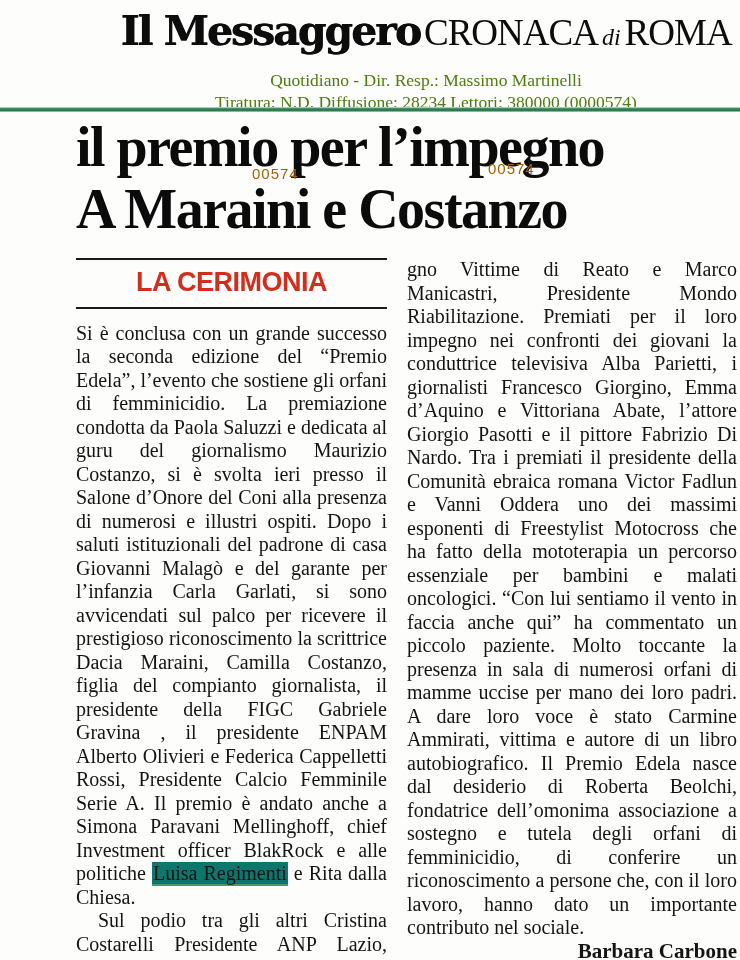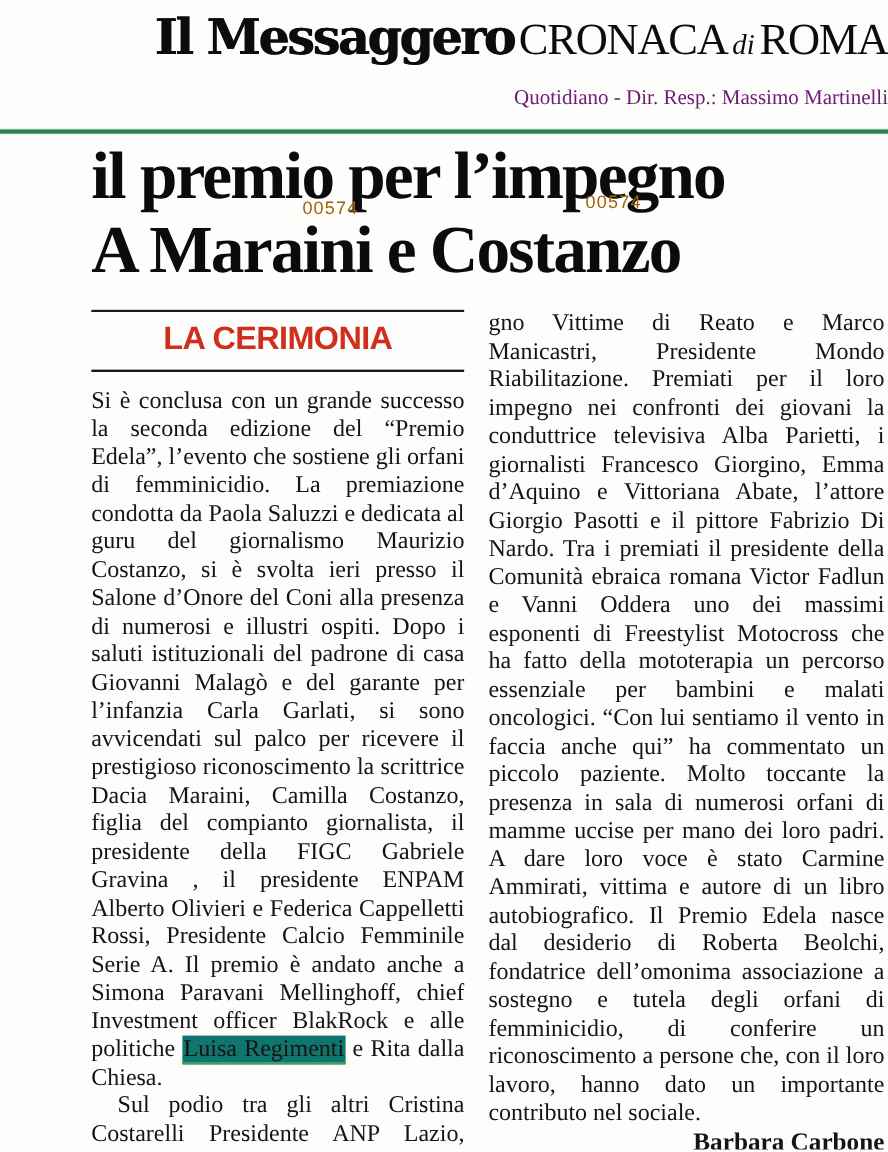--- a/index.html
+++ b/index.html
@@ -17,21 +17,21 @@
     overflow: hidden;
   }
 
   
   .masthead {
     position: absolute;
     top: 8px; left: 0;
     width: 740px;
     box-sizing: border-box;
     padding-left: 112px;
-    text-align: right;
+    text-align: center;
   }
   .brand-line {
     white-space: nowrap;
     line-height: 46px;
   }
   .brand {
     font-family: "DejaVu Serif", serif;
     font-weight: 700;
     font-size: 41px;
     letter-spacing: -2px;
@@ -48,21 +48,21 @@
     font-family: "Liberation Serif", serif;
     font-style: italic;
     font-size: 24px;
     color: #0c0c0c;
   }
   .masthead-info {
     margin-top: 6px;
     font-family: "Liberation Serif", serif;
     font-size: 17.5px;
     line-height: 22px;
-    color: #701a75;
+    color: #4d7c0f;
   }
 
   
   .green-rule {
     position: absolute;
     top: 107px; left: 0;
     width: 740px; height: 5px;
     background: linear-gradient(to bottom, #d8efdd 0%, #2e7d52 35%, #2e7d52 75%, #bfe3c6 100%);
   }
 
@@ -144,20 +144,21 @@
 
   <div class="masthead">
     <div class="brand-line">
       <span class="brand">Il Messaggero</span>
       <span class="section-name">CRONACA</span>
       <span class="section-di">di</span>
       <span class="section-name">ROMA</span>
     </div>
     <div class="masthead-info">
       <div>Quotidiano  -  Dir. Resp.:  Massimo Martinelli</div>
+      <div>Tiratura: N.D. Diffusione: 28234 Lettori: 380000 (0000574)</div>
     </div>
   </div>
 
   <div class="green-rule"></div>
 
   <div class="headline">
     <div>il premio per l’impegno</div>
     <div>A Maraini e Costanzo</div>
   </div>
 

